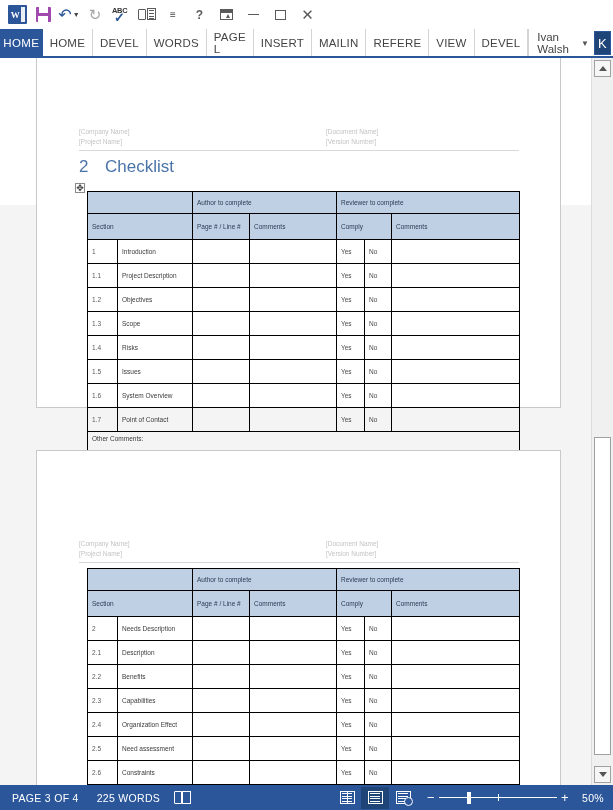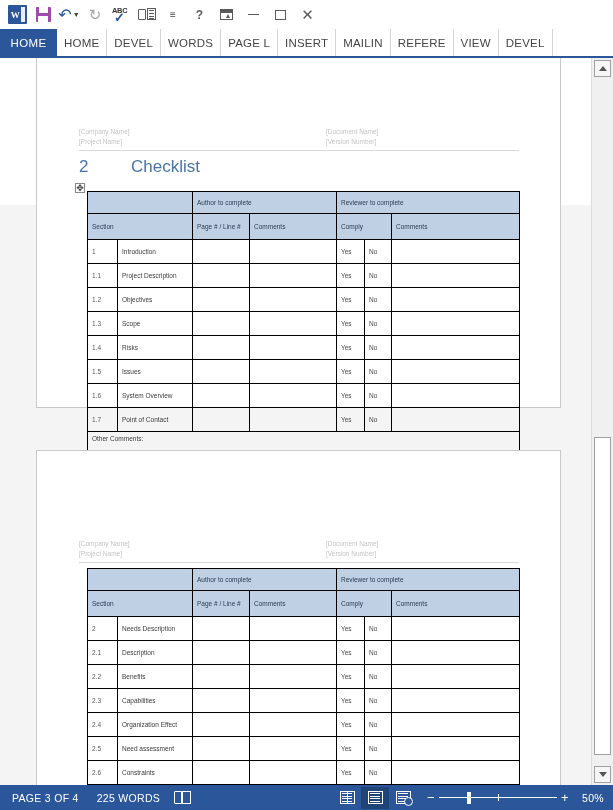--- a/index.html
+++ b/index.html
@@ -257,41 +257,46 @@
     <div class="tab-file">HOME</div>
     <div class="tab">HOME</div>
     <div class="tab">DEVEL</div>
     <div class="tab">WORDS</div>
     <div class="tab">PAGE L</div>
     <div class="tab">INSERT</div>
     <div class="tab">MAILIN</div>
     <div class="tab">REFERE</div>
     <div class="tab">VIEW</div>
     <div class="tab">DEVEL</div>
+    <div class="acct">
+      <span class="acct-name">Ivan Walsh</span>
+      <span class="acct-caret">▼</span>
+      <span class="avatar">K</span>
+    </div>
   </div>
   <div class="ribbon-underline">
       <div class="notch"></div>
     </div>
 
   <div class="workarea">
 
     <div class="gray-strip" style="left:0;top:147px;width:36px;height:580px;"></div>
     <div class="gray-strip" style="left:561px;top:147px;width:30px;height:580px;"></div>
     <div class="gray-strip" style="left:0;top:349px;width:591px;height:43px;"></div>
 
     <div class="page" style="left:36px; top:-40px; width:525px; height:390px;">
       <div class="page-inner">
         <div class="hdr" style="left:42px; top:108px;">[Company Name]</div>
         <div class="hdr" style="left:42px; top:118px;">[Project Name]</div>
         <div class="hdr" style="left:289px; top:108px;">[Document Name]</div>
         <div class="hdr" style="left:289px; top:118px;">[Version Number]</div>
         <div class="hdr-rule" style="left:42px; top:131px; width:440px;"></div>
 
         <div class="h1-num" style="left:42px; top:138px;">2</div>
-        <div class="h1-txt" style="left:94px; top:138px;">Checklist</div>
+        <div class="h1-txt" style="left:68px; top:138px;">Checklist</div>
 
         <div class="tbl-handle" style="left:38px; top:164px;">✥</div>
 
         <table class="chk" style="left:50px; top:172px; width:432px;">
           <colgroup>
             <col style="width:30px">
               <col style="width:75px">
               <col style="width:57px">
             <col style="width:87px">
               <col style="width:28px">

